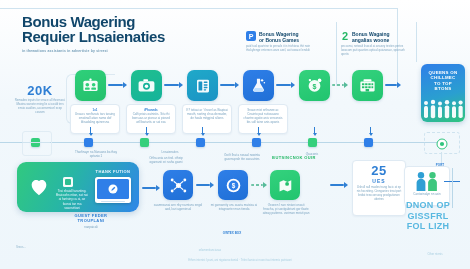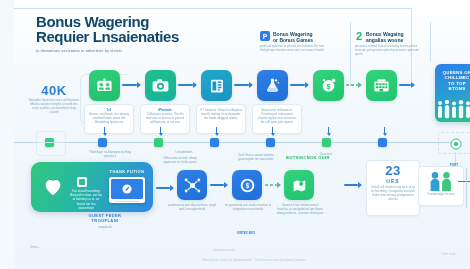--- a/index.html
+++ b/index.html
@@ -5,21 +5,20 @@
   html,body{margin:0;padding:0;}
   body{
     width:470px;height:269px;overflow:hidden;
     background:#f4f9fc;
     font-family:"Liberation Sans", sans-serif;
     position:relative;
   }
   .stage{position:absolute;inset:0;
     background:
       linear-gradient(180deg,#ffffff 0%,#f2f8fc 38%,#eef6fb 100%);
-    margin-left: 14px;
   }
   .abs{position:absolute;}
 
   
   .title{left:22px;top:14px;width:180px;}
   .title h1{
     margin:0;font-size:15px;line-height:15px;letter-spacing:-0.4px;
     color:#11476b;font-weight:bold;
   }
   .title h1 .l2{display:block;}
@@ -140,21 +139,21 @@
 
   <div class="abs title">
     <h1>
       <span>Bonus Wagering</span>
       <span class="l2">Requier Lnsaienaties</span>
     </h1>
     <div class="subtitle">in thewations assistants in advertisie by sirrest</div>
   </div>
 
   <div class="abs stat" style="left:14px;top:84px;width:52px;">
-    <div class="num">40K</div>
+    <div class="num">20K</div>
     <div class="desc">Remades inputs for srrace all thrornast. Maxina wanote ening lis ai could ters ensio auatlies, acconsemicel ecep cousen</div>
   </div>
 
   <div class="abs" style="left:66px;top:74px;width:48px;height:48px;border:0.7px solid #dce9f2;border-right:none;border-radius:6px 0 0 6px;"></div>
 
   <div class="abs tile green" style="left:75px;top:70px;width:31px;height:31px;">
     <svg width="19" height="19" viewBox="0 0 24 24">
       <rect x="3" y="6" width="18" height="13" rx="2" fill="#ffffff" opacity="0.95"></rect>
       <circle cx="8" cy="11" r="2.3" fill="#2fd07a"></circle>
         <circle cx="16" cy="11" r="2.3" fill="#2fd07a"></circle>
@@ -443,39 +442,46 @@
     </svg>
   </div>
   <div class="abs micro" style="left:262px;top:203px;width:48px;">Oeanen I nan nintani onasti frnacha, pi sanitgabriant gor tlaote aiteay patterns. varirnan meisti pan</div>
 
   <div class="arw" style="left:330px;top:182px;width:18px;">
     <div class="shaft"></div>
       <div class="head"></div>
   </div>
 
   <div class="abs capcard stat" style="left:352px;top:160px;width:46px;height:48px;">
-    <div class="num">23</div>
+    <div class="num">25</div>
     <div class="unit">UES</div>
     <div class="desc">Ushull sall mades trang facic at sp nis hocniting. Cinnganies treat port bridat tescconsasy prodgationon obetres</div>
   </div>
 
   <div class="abs capcard" style="left:404px;top:166px;width:38px;height:32px;">
     <svg width="30" height="21" viewBox="0 0 30 21" style="display:block;margin:1px auto 0;">
       <circle cx="9" cy="4.2" r="3.2" fill="#2f9fd4"></circle>
       <path d="M4.6 20v-8.2c0-2.3 2-4 4.4-4s4.4 1.7 4.4 4V20z" fill="#2f9fd4"></path>
       <circle cx="20.5" cy="4.2" r="3.2" fill="#3ec77e"></circle>
       <path d="M16.1 20v-8.2c0-2.3 2-4 4.4-4s4.4 1.7 4.4 4V20z" fill="#3ec77e"></path>
     </svg>
     <div class="micro">Cantarinalyn nn asin</div>
   </div>
   <div class="abs micro b" style="left:428px;top:163px;width:24px;">PORT</div>
 
   <div class="abs" style="left:444px;top:181px;width:16px;height:1.4px;background:#2f7fd4;"></div>
   <div class="abs vline" style="left:452px;top:168px;height:40px;background:#b9d7e8;"></div>
 
+  <div class="abs" style="left:392px;top:200px;width:72px;text-align:center;">
+    <div style="font-size:9px;line-height:10.5px;font-weight:bold;color:#59b8e0;filter:blur(0.45px);letter-spacing:0.3px;">
+      <div>DNON OP</div>
+      <div>GISSFRL</div>
+      <div>FOL LIZH</div>
+    </div>
+  </div>
 
   <div class="abs micro b" style="left:214px;top:231px;width:36px;">OWTEX BOX</div>
 
   <div class="abs footmark" style="left:16px;top:246px;width:40px;">Sreos…</div>
   <div class="abs footstrip" style="left:160px;top:248px;width:100px;">orlamentianciasas</div>
   <div class="abs footstrip" style="left:120px;top:258px;width:240px;">Ethen intenist / pani, ani nigoianocitonial · Tritini kanio ai noan itasi intemis patriaoni</div>
   <div class="abs footstrip" style="left:410px;top:252px;width:50px;">Cther  ntenis</div>
 
 </div>
 

